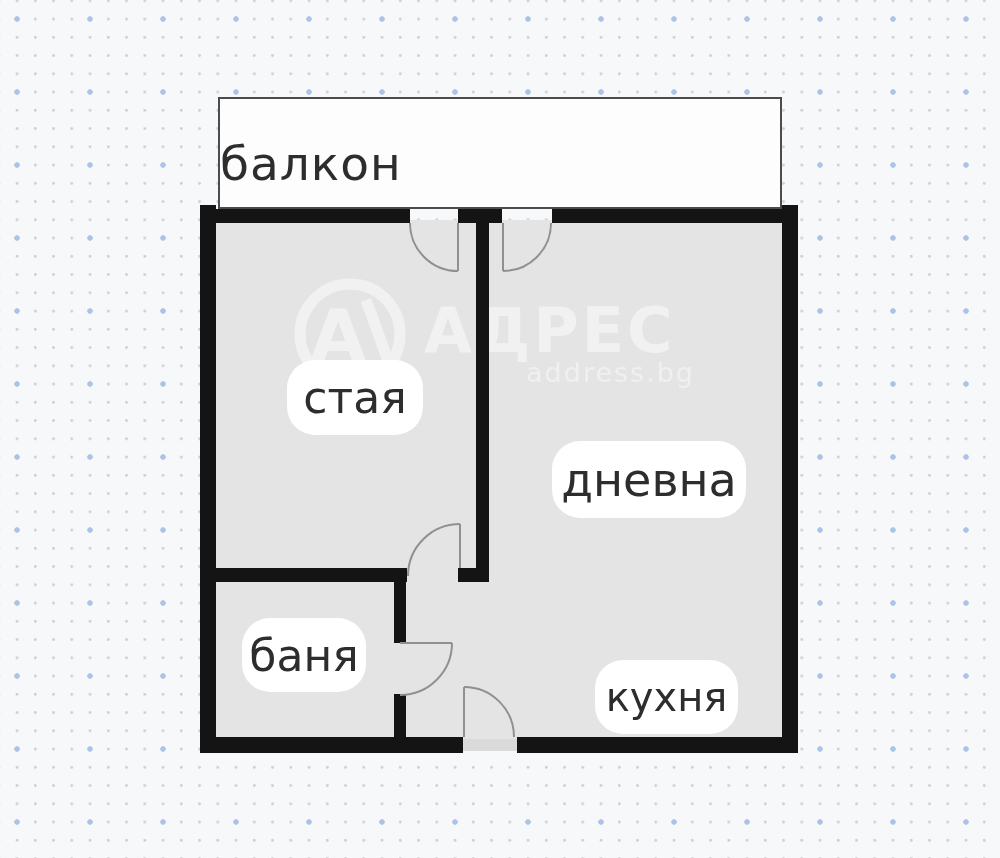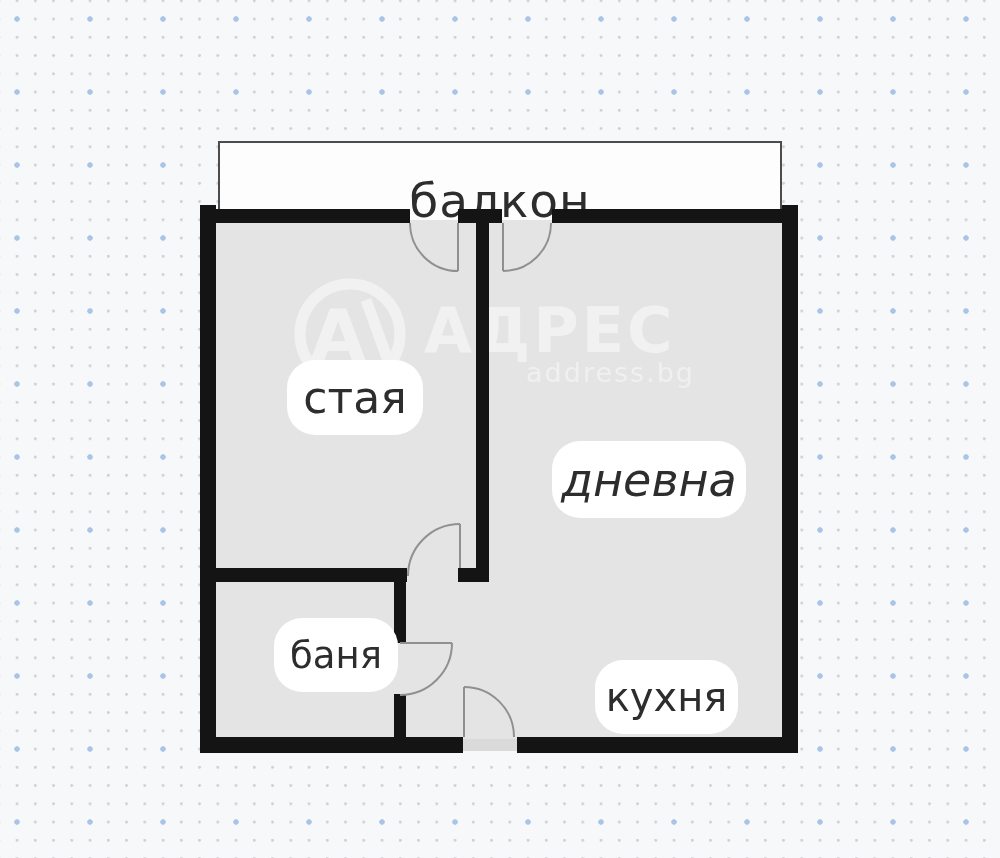--- a/index.html
+++ b/index.html
@@ -9,42 +9,42 @@
     overflow:hidden;
     background-color:#f7f8f9;
     background-image:
       radial-gradient(circle at 17px 19px, #a9c4e6 2.4px, rgba(169,196,230,0) 3.1px),
       radial-gradient(circle at 9px 9px, #ccd1d8 1.1px, rgba(204,209,216,0) 1.7px);
     background-size:73px 73px, 18.25px 18.25px;
     background-position:0 0, 8px 10px;
     font-family:"DejaVu Sans","Liberation Sans",sans-serif;
   }
   .balcony{
-    position:absolute;left:218px;top:97px;width:564px;height:98px;
+    position:absolute;left:218px;top:97px;width:564px;height:112px;
     box-sizing:border-box;
     background:#fdfdfd;border:2px solid #4c4c4c;
-    display:flex;align-items:center;justify-content:center;margin-top:44px;
+    display:flex;align-items:center;justify-content:flex-start;
   }
   .balcony-label{
     padding-top:20px;
     font-size:47px;color:#2d2d2d;letter-spacing:1px;
   }
   .interior{
     position:absolute;left:214px;top:220px;width:570px;height:520px;
     background:#e4e4e4;
   }
   .overlay-svg{position:absolute;left:0;top:0;}
   .room-label-box{
     position:absolute;background:#ffffff;border-radius:28px;
     display:flex;align-items:center;justify-content:center;
     color:#2d2d2d;
   }
   .lbl-room   {left:287px;top:360px;width:136px;height:75px;font-size:44px;}
-  .lbl-living {left:552px;top:441px;width:194px;height:77px;font-size:46px;font-style:italic;}
-  .lbl-bath   {left:242px;top:618px;width:124px;height:74px;font-size:37px;margin-left:32px;}
+  .lbl-living {left:552px;top:441px;width:194px;height:77px;font-size:46px;}
+  .lbl-bath   {left:242px;top:618px;width:124px;height:74px;font-size:44px;}
   .lbl-kitchen{left:595px;top:632px;width:143px;height:74px;font-size:40px;margin-top:28px;}
 </style>
 </head>
 <body>
 
 <div class="canvas">
 
   <div class="balcony">
     <div class="balcony-label">балкон</div>
   </div>

